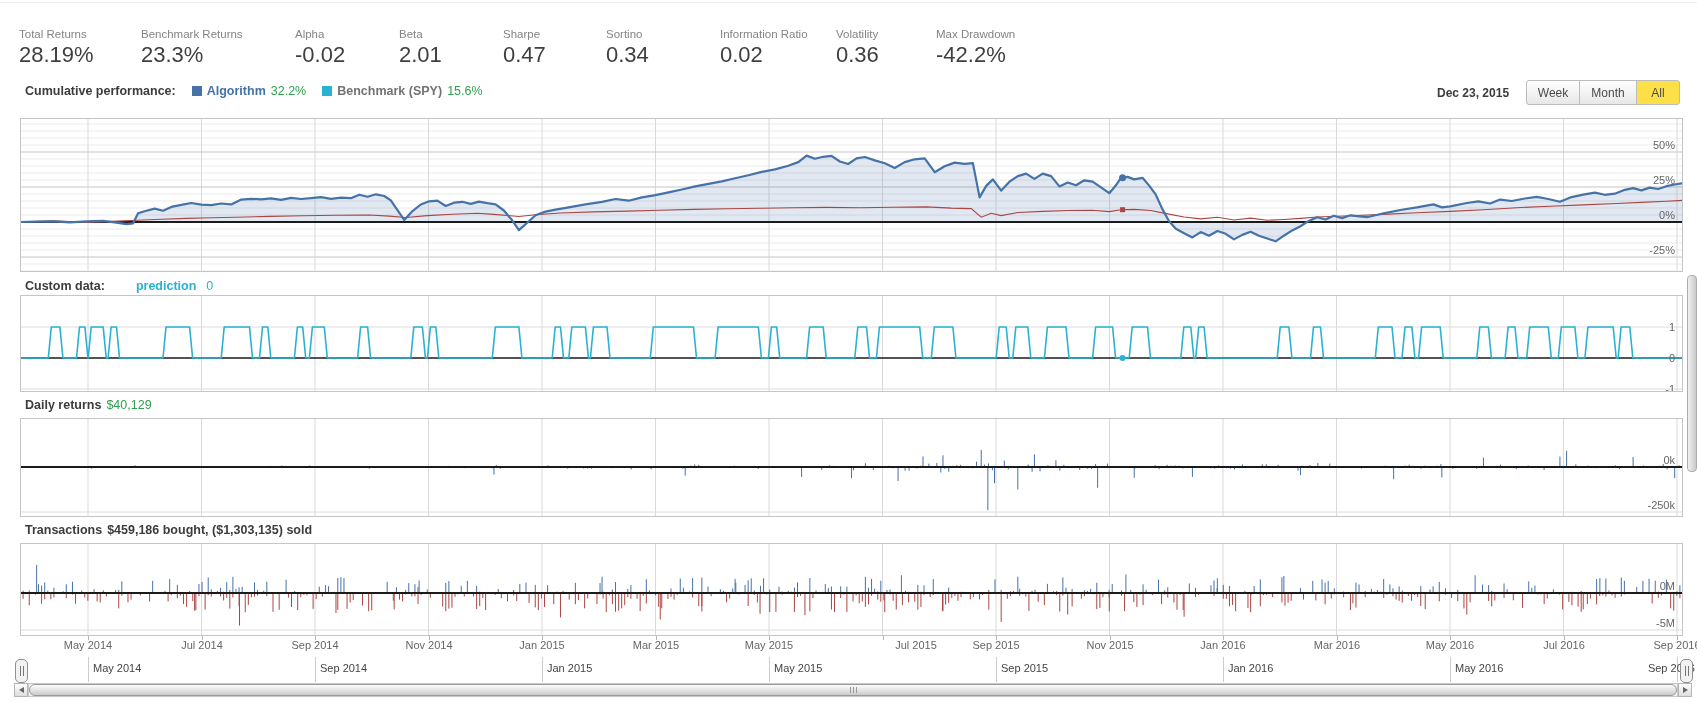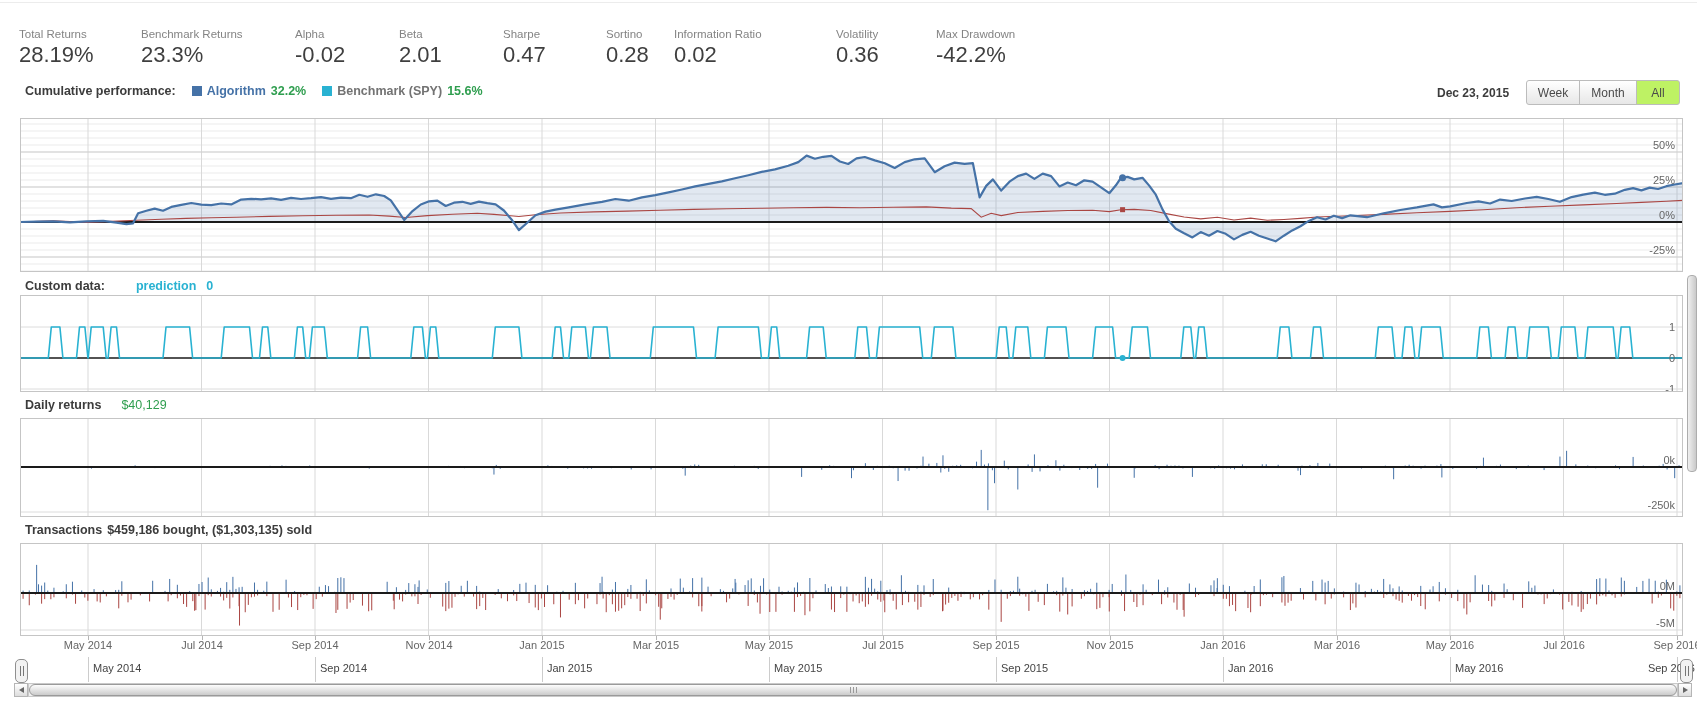--- a/index.html
+++ b/index.html
@@ -10,32 +10,32 @@
   
   .stat{top:28px;}
   .stat-label{font-size:11.5px;color:#848484;white-space:nowrap;}
   .stat-value{font-size:22px;color:#3f3f3f;margin-top:2px;white-space:nowrap;}
   
   .sec{font-size:12.5px;color:#3c3c3c;white-space:nowrap;display:flex;align-items:center;}
   .sec .t{font-weight:700;}
   .sec .t2{font-weight:700;}
   .sw{width:10px;height:10px;display:inline-block;margin:0 5px 0 16px;}
   .leg-label{font-weight:700;text-align:center;}
-  .leg-val{font-weight:700;margin-left:5px;}
+  .leg-val{font-weight:400;margin-left:5px;}
   .grn{color:#2f9e4f;}
   .date{font-size:12px;font-weight:700;color:#3c3c3c;}
   
   #rangebtns{display:flex;}
   .rbtn{height:23px;border:1px solid #bcbcbc;background:linear-gradient(#ffffff,#e7e7e7);
         font-size:12px;color:#4a4a4a;display:flex;align-items:center;justify-content:center;
         margin-left:-1px;cursor:pointer;}
   .rbtn.w1{width:52px;border-radius:3px 0 0 3px;}
   .rbtn.w2{width:56px;}
   .rbtn.w3{width:42px;border-radius:0 3px 3px 0;}
-  .rbtn.sel{background:#bef264;}
+  .rbtn.sel{background:#fde047;}
   
   .xlabel{font-size:11px;color:#666;width:70px;text-align:center;top:639px;white-space:nowrap;}
   .navlabel{font-size:11px;color:#444;top:662px;white-space:nowrap;}
   .sep{width:1px;height:25px;top:657px;background:#ccc;}
   .nav-handle{width:11px;height:22px;top:659px;background:#f2f2f2;border:1px solid #8f8f8f;
               border-radius:5px;display:flex;align-items:center;justify-content:center;gap:2px;cursor:ew-resize;}
   .nav-handle i{display:block;width:1px;height:10px;background:#777;}
   
   .sb-btn{width:14px;height:14px;top:683px;border:1px solid #b5b5b5;background:linear-gradient(#fff,#ddd);
           display:flex;align-items:center;justify-content:center;cursor:pointer;box-sizing:border-box;}
@@ -72,23 +72,23 @@
     <div class="abs stat" style="left:399px">
         <div class="stat-label">Beta</div>
         <div class="stat-value">2.01</div>
       </div>
     <div class="abs stat" style="left:503px">
         <div class="stat-label">Sharpe</div>
         <div class="stat-value">0.47</div>
       </div>
     <div class="abs stat" style="left:606px">
         <div class="stat-label">Sortino</div>
-        <div class="stat-value">0.28</div>
-      </div>
-    <div class="abs stat" style="left:674px">
+        <div class="stat-value">0.34</div>
+      </div>
+    <div class="abs stat" style="left:720px">
         <div class="stat-label">Information Ratio</div>
         <div class="stat-value">0.02</div>
       </div>
     <div class="abs stat" style="left:836px">
         <div class="stat-label">Volatility</div>
         <div class="stat-value">0.36</div>
       </div>
     <div class="abs stat" style="left:936px">
         <div class="stat-label">Max Drawdown</div>
         <div class="stat-value">-42.2%</div>
@@ -988,37 +988,37 @@
 
   <div class="abs sec" style="left:25px;top:279px">
     <span class="t">Custom data:</span>
     <span class="sw"></span>
     <span class="leg-label" id="leg-pred" style="color: rgb(41, 178, 210);">prediction</span>
     <span class="leg-val" id="leg-pred-val" style="color: rgb(41, 178, 210); margin-left: 10px;">0</span>
   </div>
 
   <div class="abs sec" style="left:25px;top:398px">
     <span class="t2">Daily returns</span>
-    <span class="grn" style="margin-left:20px">$40,129</span>
+    <span class="grn" style="margin-left:5px">$40,129</span>
   </div>
 
   <div class="abs sec" style="left:25px;top:523px">
     <span class="t2">Transactions</span>
     <span class="t2" style="margin-left:5px">$459,186 bought, ($1,303,135) sold</span>
   </div>
 
   <div>
     <div class="abs xlabel" style="left:53px">May 2014</div>
     <div class="abs xlabel" style="left:167px">Jul 2014</div>
     <div class="abs xlabel" style="left:280px">Sep 2014</div>
     <div class="abs xlabel" style="left:394px">Nov 2014</div>
     <div class="abs xlabel" style="left:507px">Jan 2015</div>
     <div class="abs xlabel" style="left:621px">Mar 2015</div>
     <div class="abs xlabel" style="left:734px">May 2015</div>
-    <div class="abs xlabel" style="left:848px">Jul 2015</div>
+    <div class="abs xlabel" style="left:881px">Jul 2015</div>
     <div class="abs xlabel" style="left:961px">Sep 2015</div>
     <div class="abs xlabel" style="left:1075px">Nov 2015</div>
     <div class="abs xlabel" style="left:1188px">Jan 2016</div>
     <div class="abs xlabel" style="left:1302px">Mar 2016</div>
     <div class="abs xlabel" style="left:1415px">May 2016</div>
     <div class="abs xlabel" style="left:1529px">Jul 2016</div>
     <div class="abs xlabel" style="left:1642px">Sep 2016</div>
   </div>
 
   <div>

